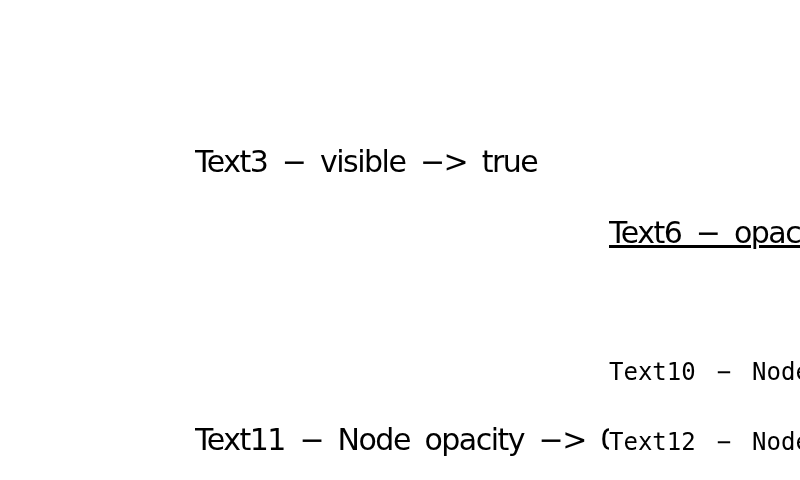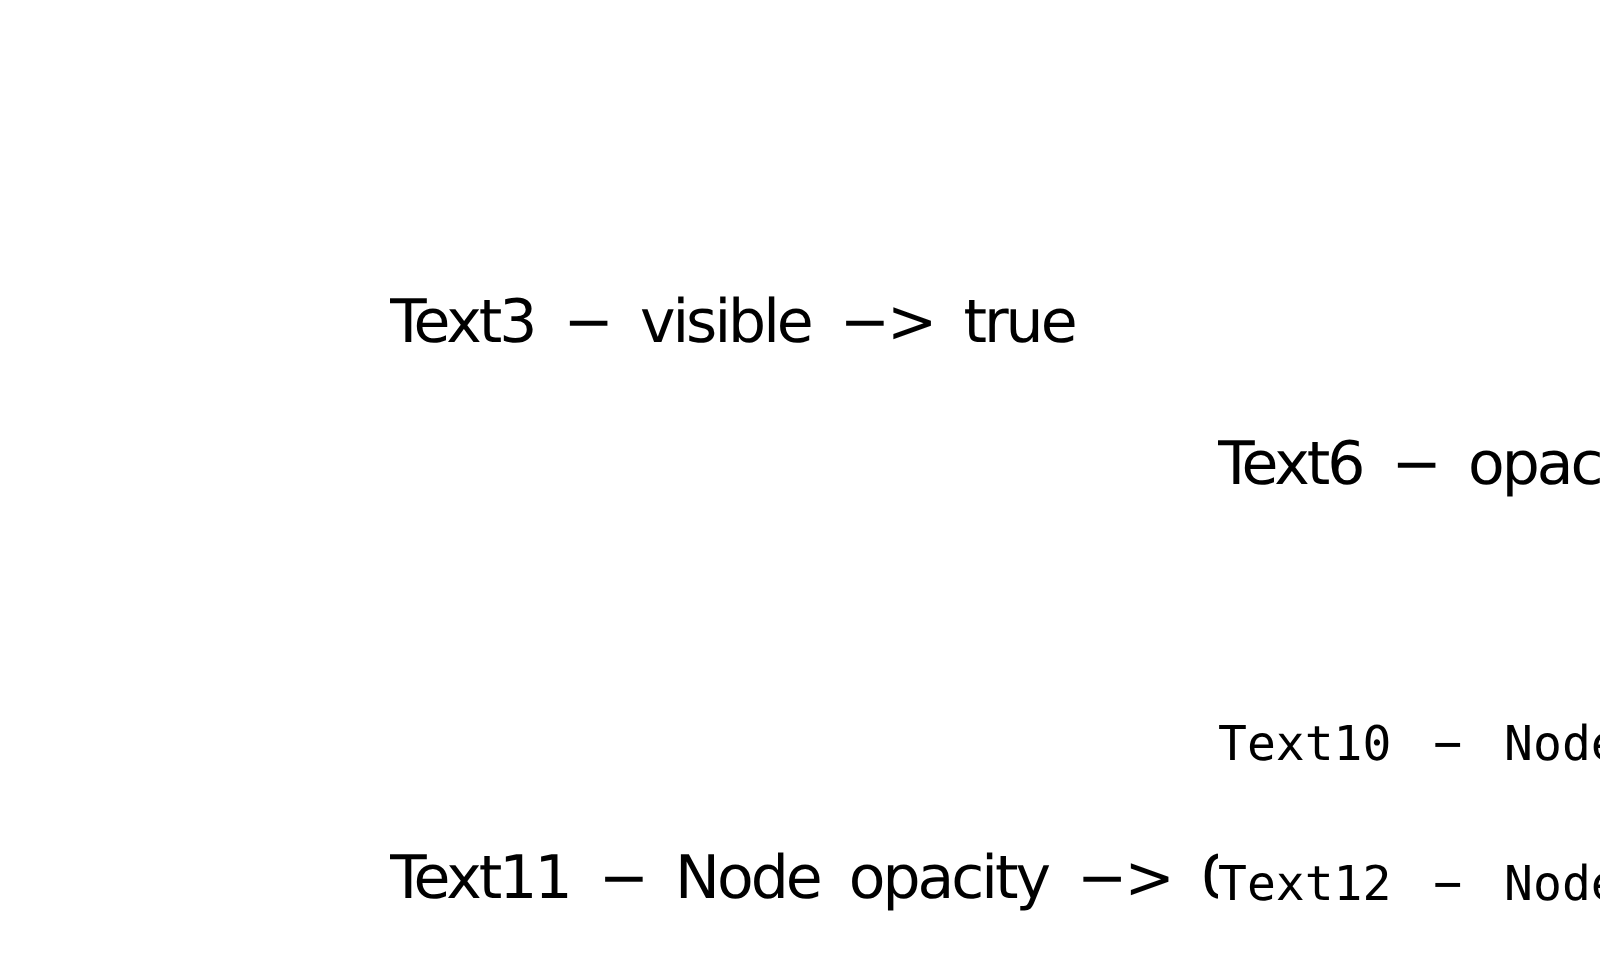--- a/index.html
+++ b/index.html
@@ -33,21 +33,21 @@
   .leftcol { left: 195px; width: 414px; z-index: 1; }
   
   .rightcol { left: 609px; width: 191px; background: #ffffff; z-index: 2; }
   .mono {
     font-family: "DejaVu Sans Mono", monospace;
     font-size: 24px;
     letter-spacing: 0;
     line-height: 30px;
   }
   .row-text3  { top: 147px; }
-  .row-text6  { top: 218px; }
+  .row-text6  { top: 218px; text-decoration: underline; }
   .row-text9  { top: 355px; }
   .row-text10 { top: 357px; }
   .row-text11 { top: 425px; }
   .row-text12 { top: 427px; }
 </style>
 </head>
 <body>
 
 <div class="screen">
 

